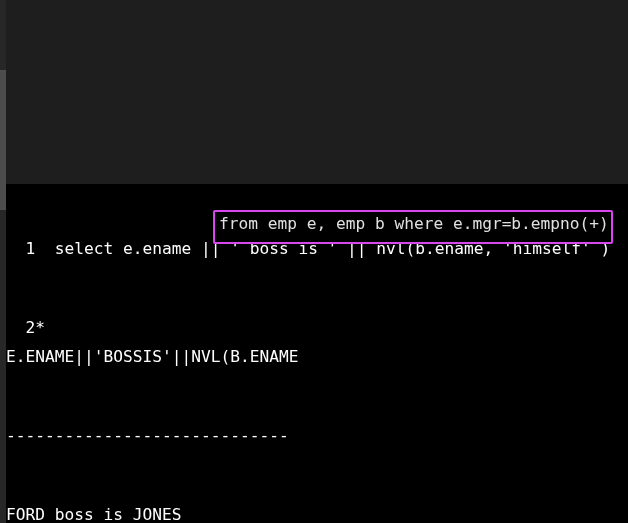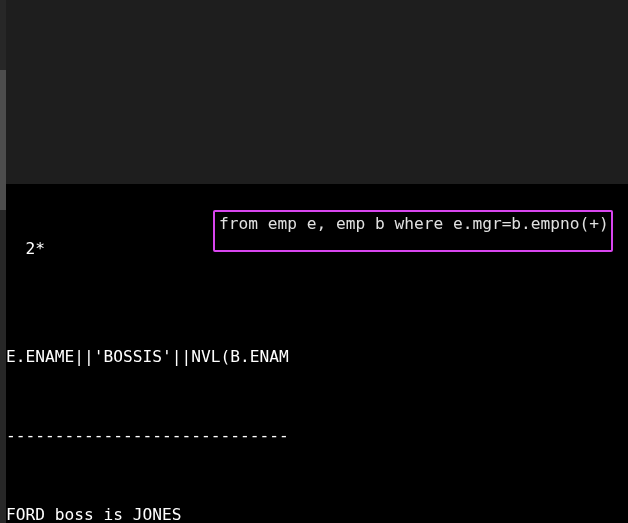--- a/index.html
+++ b/index.html
@@ -28,21 +28,21 @@
     display: block;
     color: #ffffff;
   }
   .linenum {
     color: #ffffff;
   }
   .highlight-box {
     border: 2.5px solid #d946ef;
     border-radius: 2px;
     display: inline-block;
-    padding: 0 2px 12px 4px;
+    padding: 0 2px 4px 4px;
     margin-left:0;
     position: absolute;
     left: 207px;
     top: 26px;
     line-height: 1.62;
   }
   .highlight-box span {
     position: relative;
     top: -1px;
   }
@@ -77,26 +77,27 @@
 
 
 
 <div class="scrollbar-gutter">
   <div class="scrollbar-thumb"></div>
 </div>
 
 <div class="terminal">
 
   <div class="header-block">
+    <span class="line"><span class="linenum">  1</span><span>  select e.ename || ' boss is ' || nvl(b.ename, 'himself' )</span></span>
     <span class="line"><span class="linenum">  2*</span></span>
     <div class="highlight-box"><span>from emp e, emp b where e.mgr=b.empno(+)</span></div>
   </div>
 
   <div class="body-block">
-    <span class="line">E.ENAME||'BOSSIS'||NVL(B.ENAM</span>
+    <span class="line">E.ENAME||'BOSSIS'||NVL(B.ENAME</span>
     <span class="line">-----------------------------</span>
     <span class="line">FORD boss is JONES</span>
     
     
     
     
     
     
     
     

